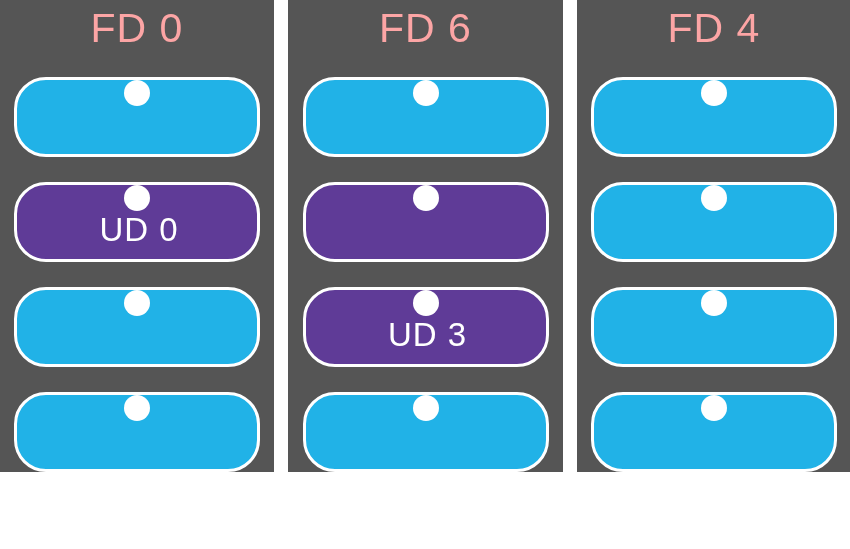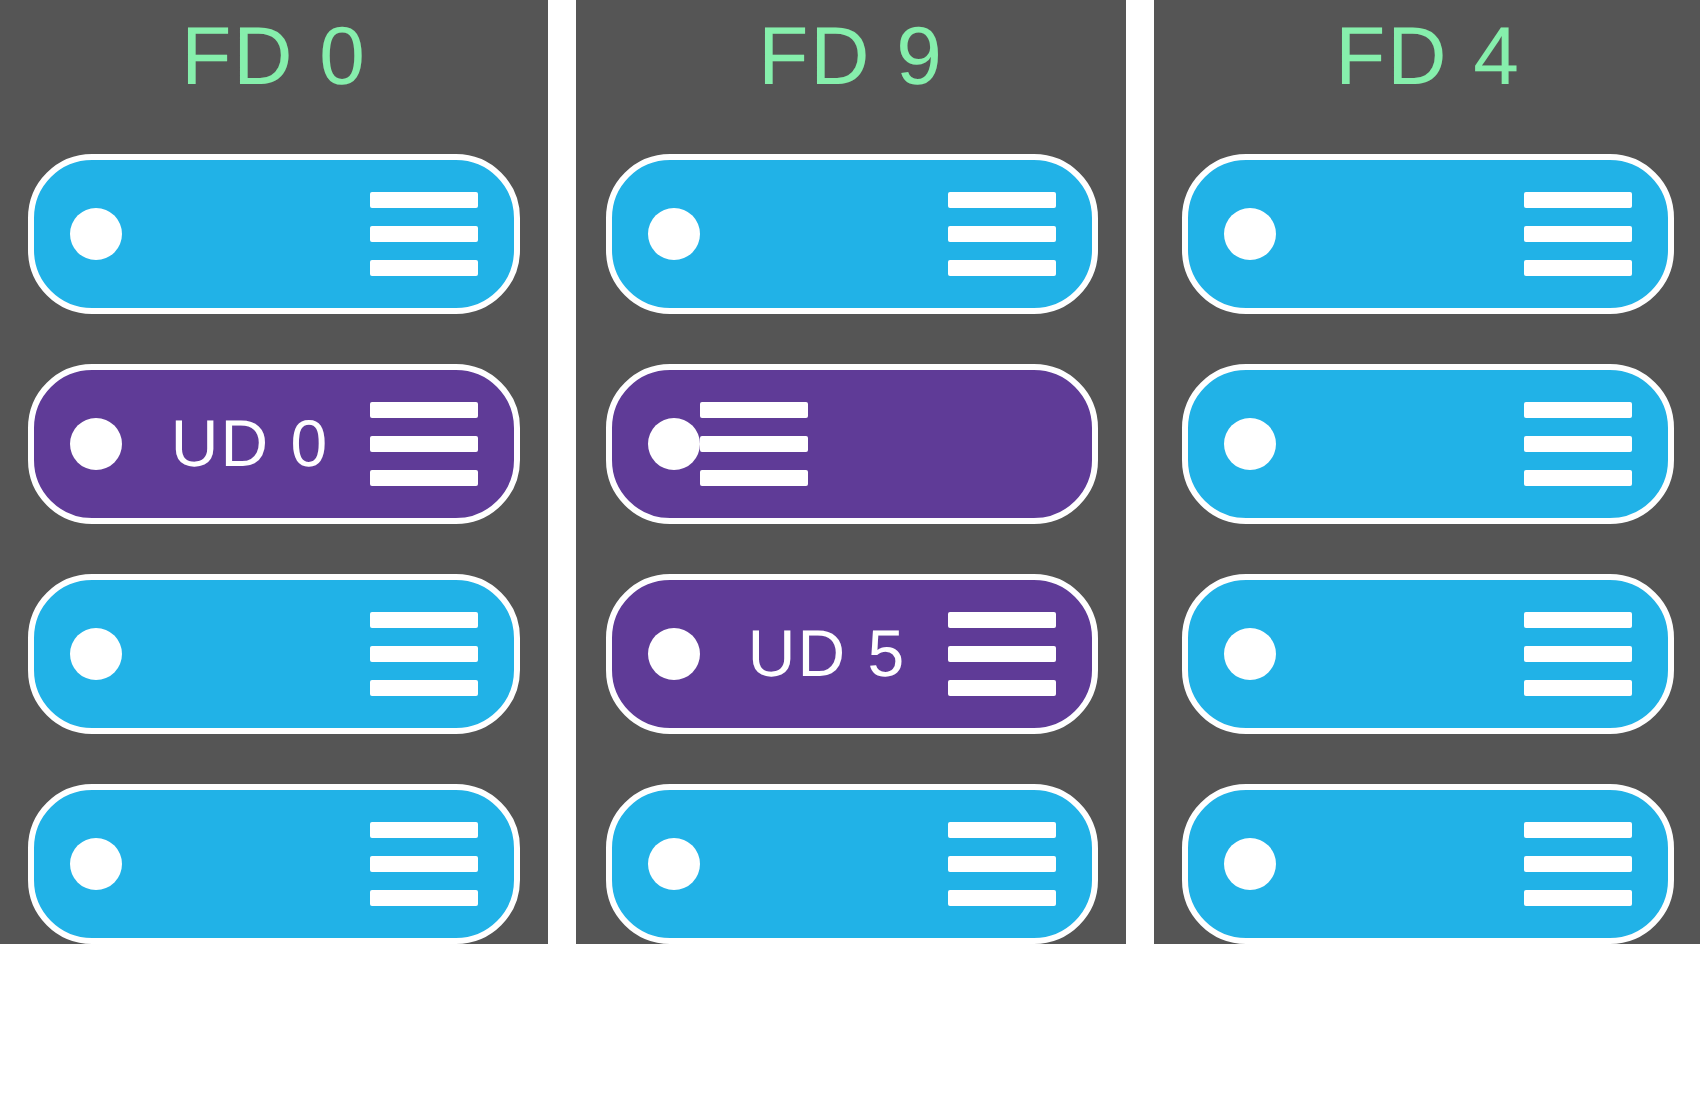--- a/index.html
+++ b/index.html
@@ -25,21 +25,21 @@
     width: 274px;
     flex: 0 0 274px;
     box-sizing: border-box;
     display: flex;
     flex-direction: column;
     align-items: center;
     padding: 8px 10px 0 10px;
   }
   .fd-col:nth-child(2) { flex: 0 0 275px; width: 275px; }
   .fd-header {
-    color: #86efac;
+    color: #fca5a5;
     font-size: 41px;
     font-weight: 300;
     letter-spacing: 1px;
     line-height: 1;
     margin: 0 0 28px 0;
     text-align: center;
   }
   .node-stack {
     display: flex;
     flex-direction: column;
@@ -51,20 +51,21 @@
     width: 246px;
     height: 80px;
     border: 3.5px solid #fff;
     border-radius: 32px;
     box-sizing: border-box;
     display: flex;
     align-items: center;
     padding: 0 18px 0 18px;
     color: #fff;
     position: relative;
+    flex-direction: column;
   }
   .node.blue { background: #21b2e7; }
   .node.purple { background: #5f3b97; }
   .led {
     width: 26px;
     height: 26px;
     border-radius: 50%;
     background: #fff;
     flex: 0 0 26px;
   }
@@ -133,42 +134,42 @@
         <span class="menu-icon">
             <span class="bar"></span>
             <span class="bar"></span>
             <span class="bar"></span>
           </span>
       </div>
     </div>
   </div>
 
   <div class="fd-col">
-    <div class="fd-header">FD 9</div>
+    <div class="fd-header">FD 6</div>
     <div class="node-stack">
       <div class="node blue">
         <span class="led"></span>
         <span class="node-label"></span>
         <span class="menu-icon">
             <span class="bar"></span>
             <span class="bar"></span>
             <span class="bar"></span>
           </span>
       </div>
       <div class="node purple">
         <span class="led"></span>
         <span class="menu-icon">
             <span class="bar"></span>
             <span class="bar"></span>
             <span class="bar"></span>
           </span>
       </div>
       <div class="node purple">
         <span class="led"></span>
-        <span class="node-label">UD 5</span>
+        <span class="node-label">UD 3</span>
         <span class="menu-icon">
             <span class="bar"></span>
             <span class="bar"></span>
             <span class="bar"></span>
           </span>
       </div>
       <div class="node blue">
         <span class="led"></span>
         <span class="node-label"></span>
         <span class="menu-icon">

